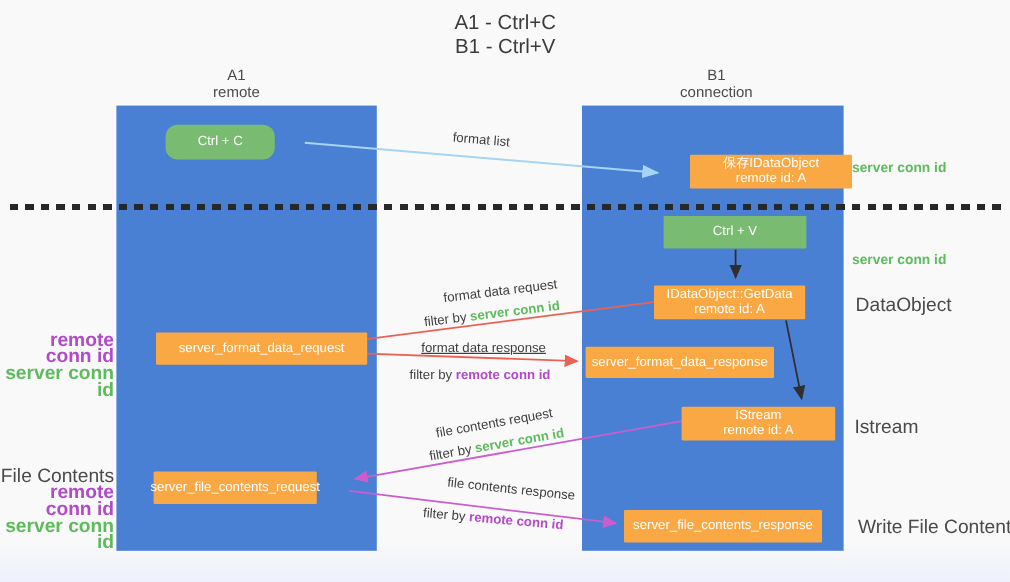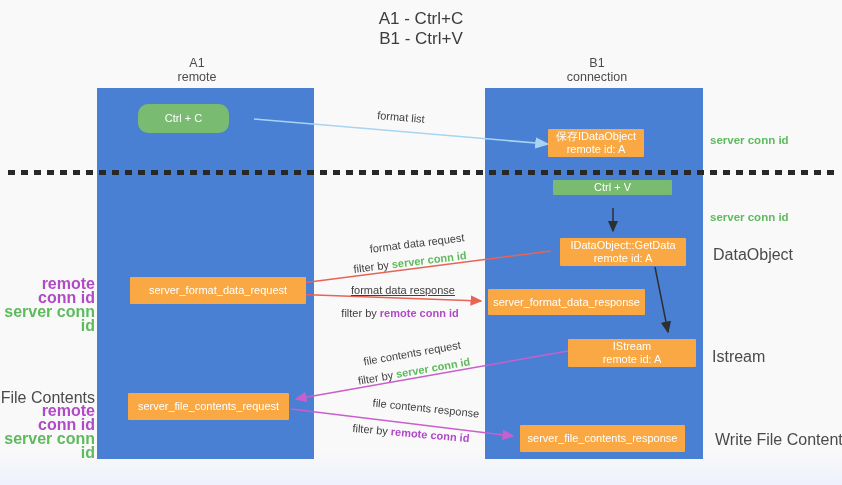--- a/index.html
+++ b/index.html
@@ -78,48 +78,48 @@
     <line x1="551" y1="251" x2="294" y2="284" stroke="#e96355" stroke-width="1.5" marker-end="url(#m-red)"></line>
     <line x1="288" y1="294" x2="481" y2="301" stroke="#e96355" stroke-width="1.5" marker-end="url(#m-red)"></line>
     <line x1="568" y1="351" x2="296" y2="399" stroke="#ca5ecd" stroke-width="1.5" marker-end="url(#m-magenta)"></line>
     <line x1="291" y1="409" x2="513" y2="436" stroke="#ca5ecd" stroke-width="1.5" marker-end="url(#m-magenta)"></line>
   </svg>
 
   <div class="node green" style="left:138px;top:104px;width:91px;height:29px;border-radius:10px;">
     <span>Ctrl + C</span>
   </div>
 
-  <div class="node orange" style="left:548px;top:129px;width:96px;height:28px;">
+  <div class="node orange" style="left:575px;top:129px;width:135px;height:28px;">
     <span>保存IDataObject</span>
     <span>remote id: A</span>
   </div>
 
-  <div class="node green" style="left:553px;top:180px;width:119px;height:15px;">
+  <div class="node green" style="left:553px;top:180px;width:119px;height:27px;">
     <span>Ctrl + V</span>
   </div>
 
-  <div class="node orange" style="left:560px;top:238px;width:126px;height:28px;">
+  <div class="node orange" style="left:545px;top:238px;width:126px;height:28px;">
     <span>IDataObject::GetData</span>
     <span>remote id: A</span>
   </div>
 
   <div class="node orange" style="left:130px;top:277px;width:176px;height:27px;">
     <span>server_format_data_request</span>
   </div>
 
   <div class="node orange" style="left:488px;top:289px;width:157px;height:26px;">
     <span>server_format_data_response</span>
   </div>
 
   <div class="node orange" style="left:568px;top:339px;width:128px;height:28px;">
     <span>IStream</span>
     <span>remote id: A</span>
   </div>
 
-  <div class="node orange" style="left:128px;top:393px;width:161px;height:27px;">
+  <div class="node orange" style="left:128px;top:393px;width:136px;height:27px;">
     <span>server_file_contents_request</span>
   </div>
 
   <div class="node orange" style="left:520px;top:425px;width:165px;height:27px;">
     <span>server_file_contents_response</span>
   </div>
 
   <div class="edge-label" style="left:401px;top:117px;transform:translate(-50%,-50%) rotate(5deg);">format list</div>
 
   <div class="edge-label" style="left:417px;top:243px;transform:translate(-50%,-50%) rotate(-7deg);">format data request</div>

